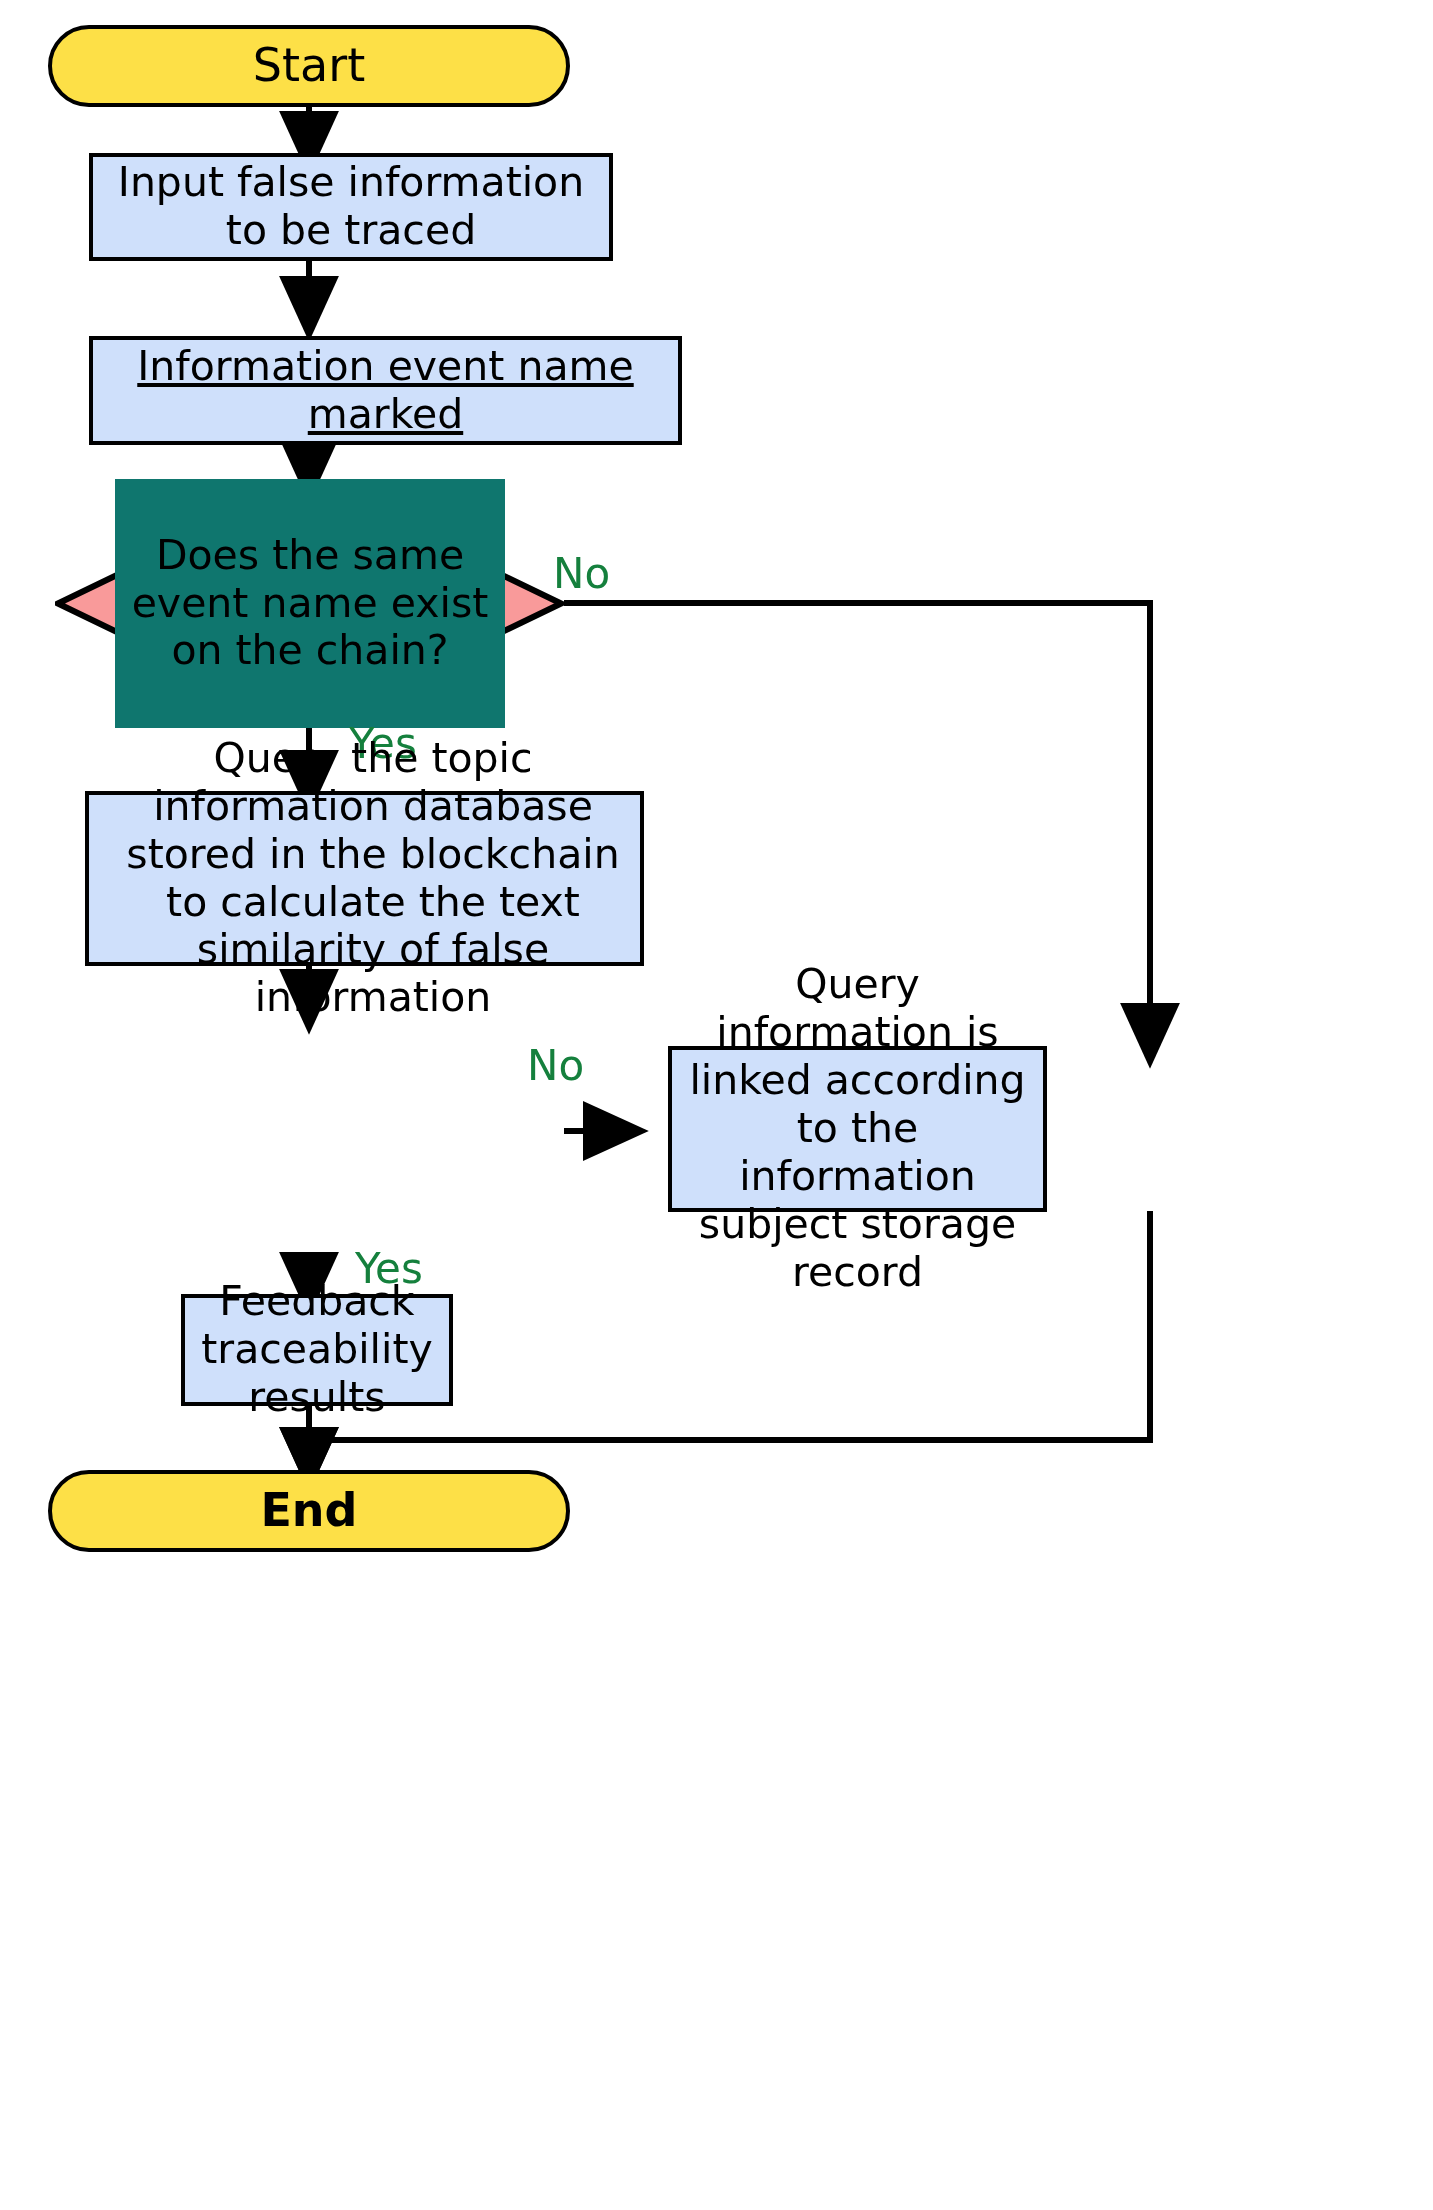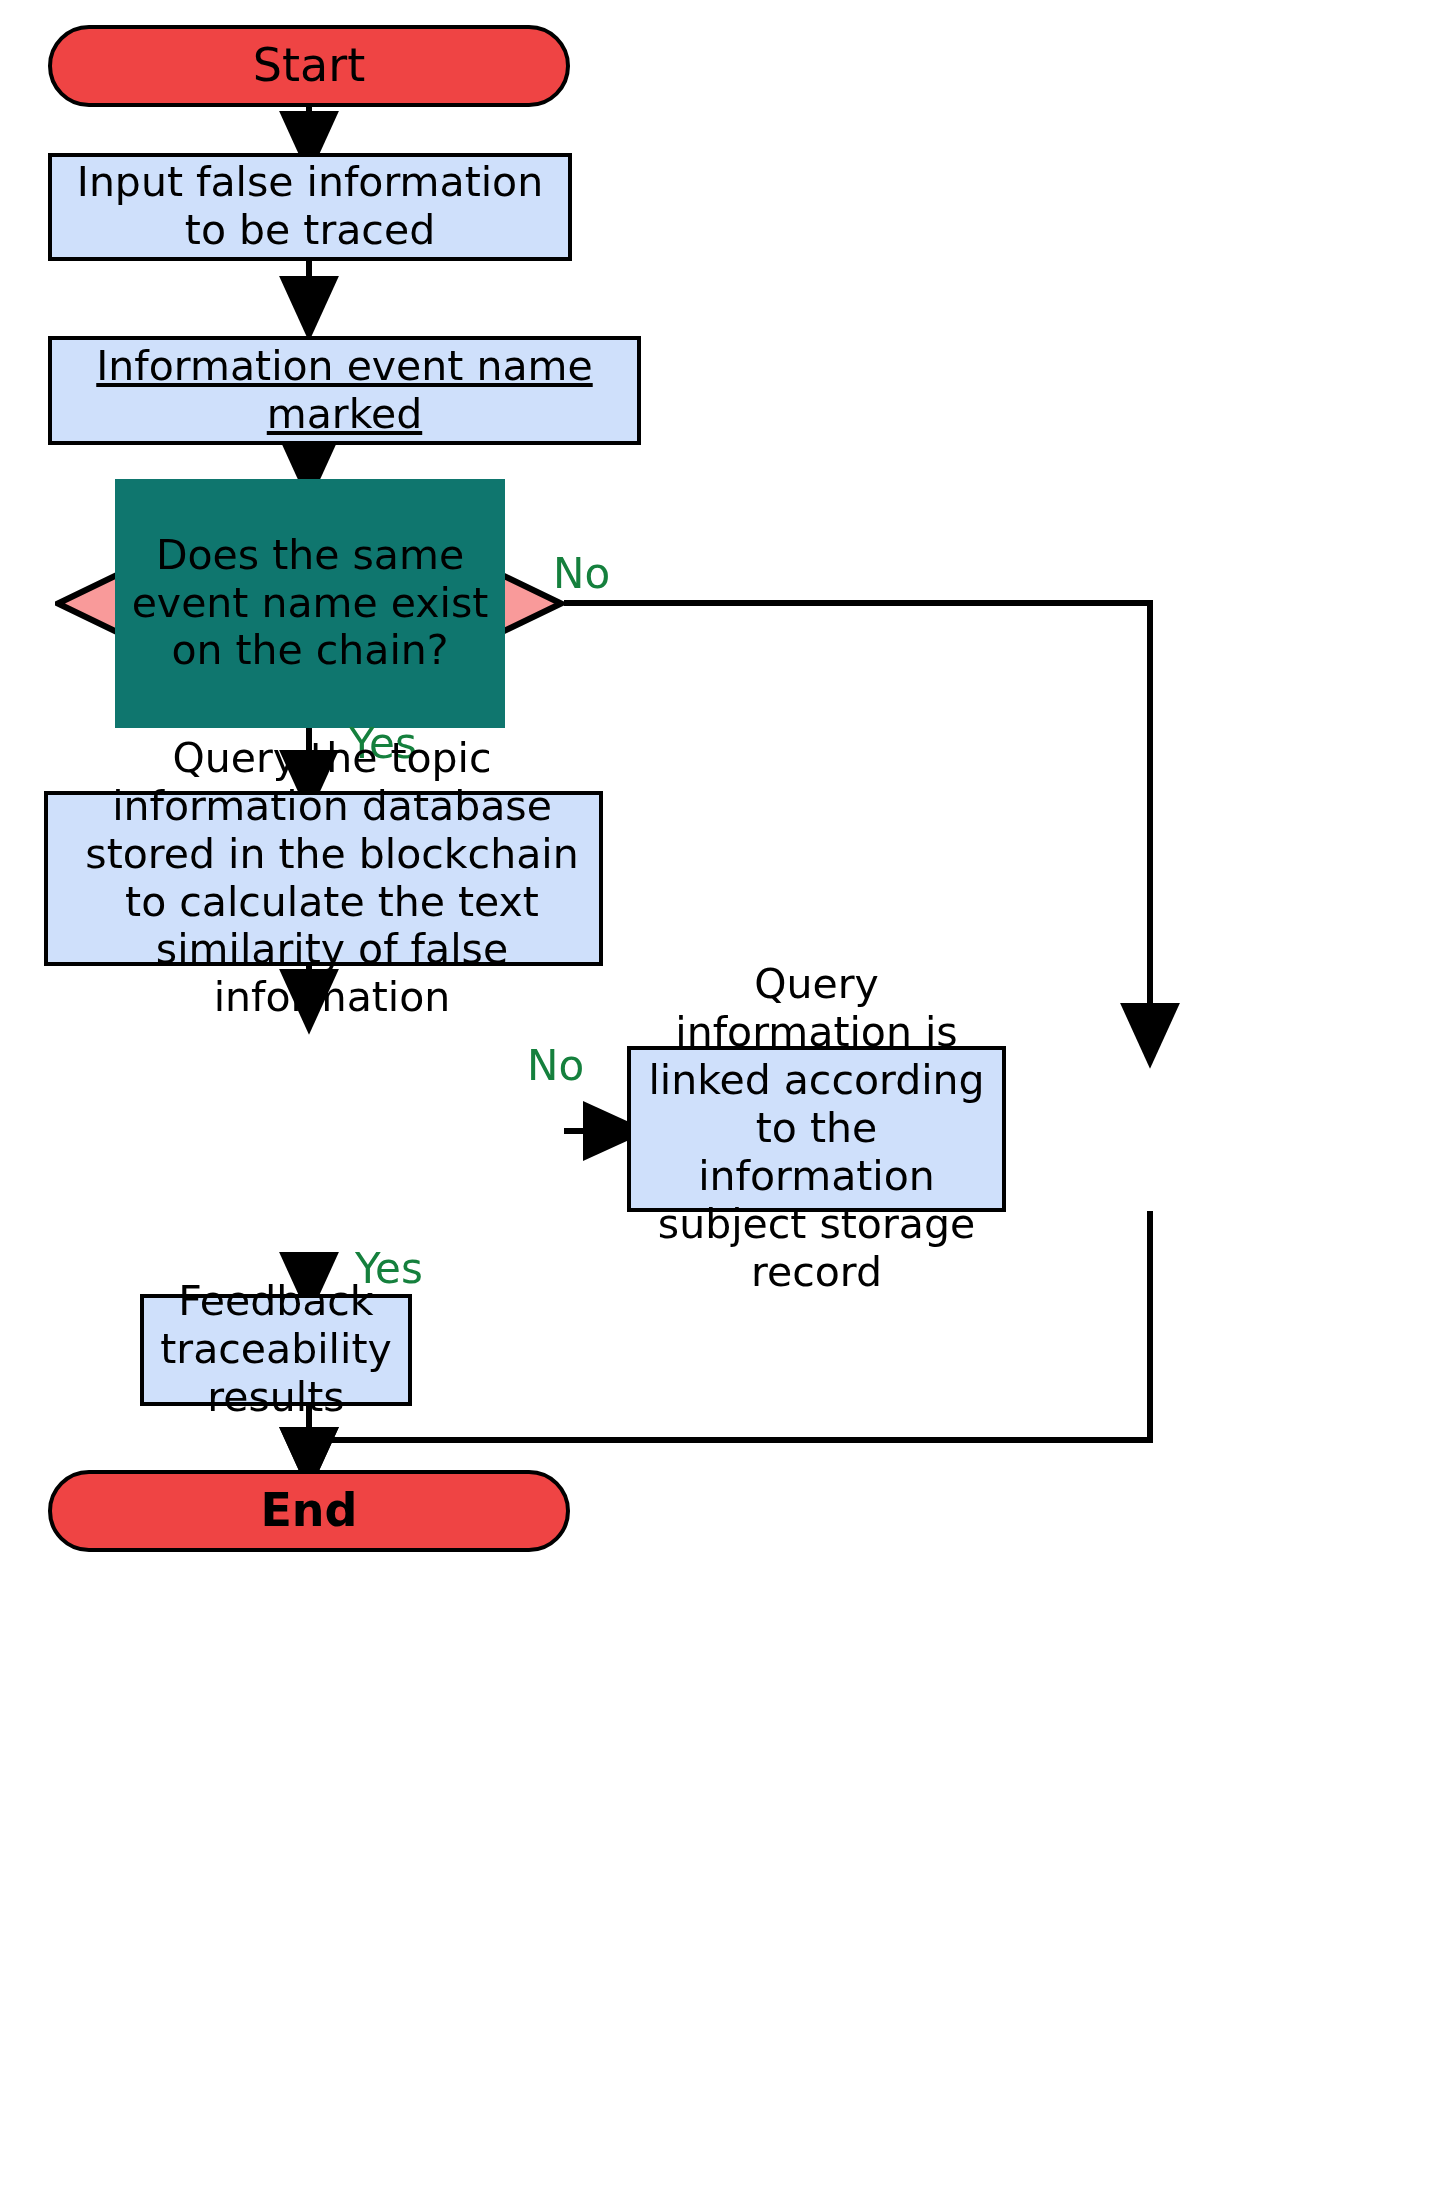--- a/index.html
+++ b/index.html
@@ -1,20 +1,20 @@
 <!DOCTYPE html>
 <html><head>
 <meta charset="utf-8">
 <style>
   html,body{margin:0;padding:0;background:#ffffff;}
   body{font-family:"DejaVu Sans","Liberation Sans",sans-serif;}
   #canvas{position:relative;width:1433px;height:2210px;background:#ffffff;overflow:hidden;}
   .node{position:absolute;box-sizing:border-box;display:flex;align-items:center;justify-content:center;text-align:center;color:#000;}
-  .terminal{background:#ef4444;border:4px solid #000;border-radius:62px;font-size:46px;line-height:1.12;}
-  .process{background:#cfe0fb;border:4px solid #000;font-size:41px;line-height:1.17;padding:4px 10px;}
+  .terminal{background:#fde047;border:4px solid #000;border-radius:62px;font-size:46px;line-height:1.12;}
+  .process{background:#cfe0fb;border:4px solid #000;font-size:41px;line-height:1.17;padding:4px 10px;margin-left:41px;}
   .decision{background:#0f766e;font-size:41px;line-height:1.17;}
   .dlabel{position:absolute;display:flex;align-items:center;justify-content:center;text-align:center;pointer-events:none;}
   .branch-label{position:absolute;color:#15803d;font-size:42px;line-height:1;}
   svg.edges{position:absolute;left:0;top:0;width:1433px;height:2210px;overflow:visible;}
 </style>
 </head>
 <body>
 
 <div id="canvas">
 

